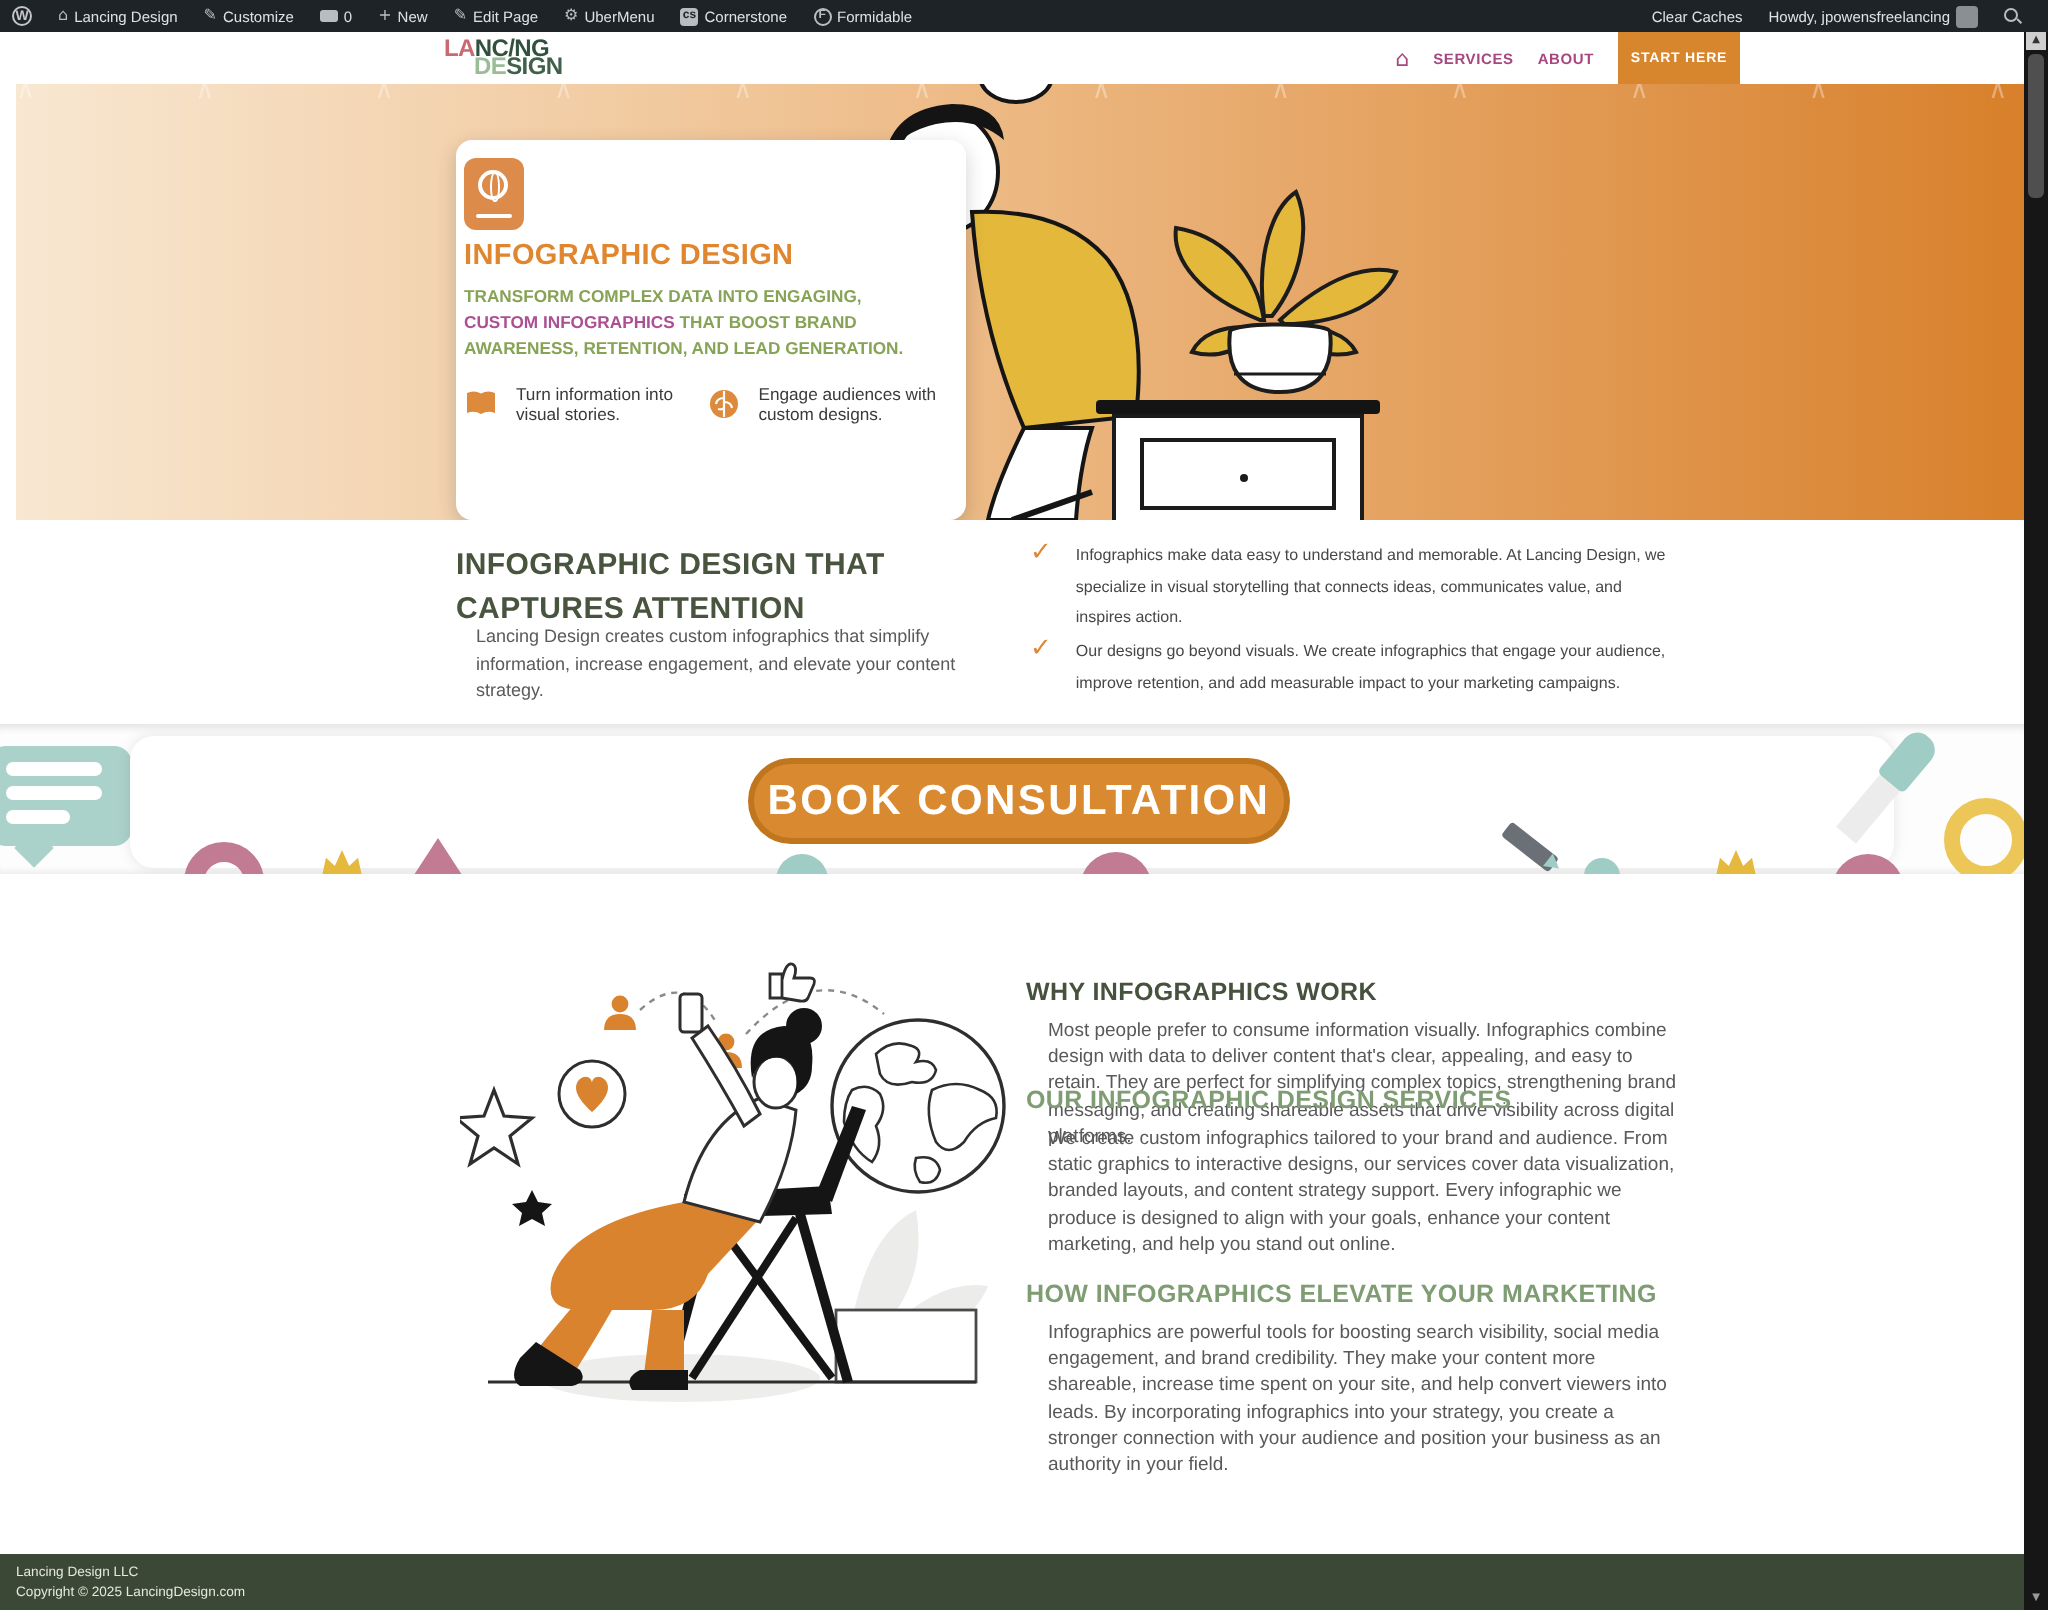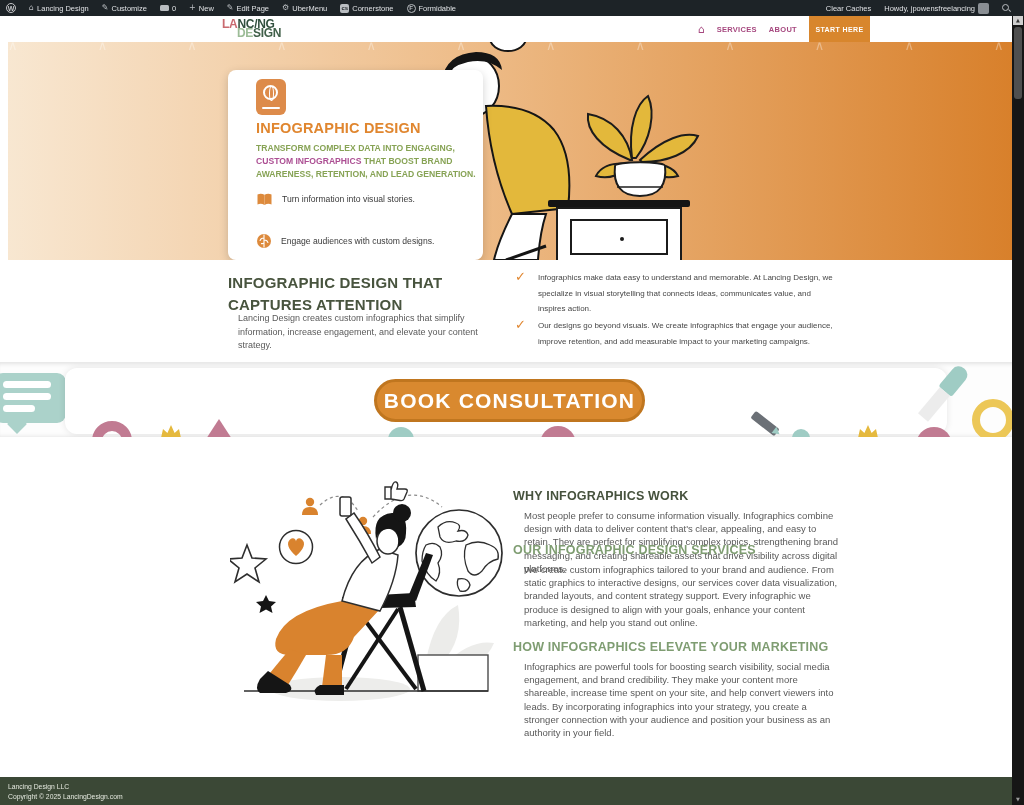--- a/index.html
+++ b/index.html
@@ -54,29 +54,29 @@
     font-size:13px; letter-spacing:38px; white-space:nowrap; font-family:"DejaVu Sans", sans-serif; }
   .dresser { position:absolute; left:540px; top:158px; width:142px; height:102px; }
   .dresser .slab { position:absolute; left:0; top:0; width:142px; height:7px; background:#141414; border-radius:2px; }
   .dresser .body { position:absolute; left:8px; top:7px; width:126px; height:95px; background:#fff; border:2px solid #1b1b1b; }
   .dresser .dr { position:absolute; left:12px; width:98px; height:36px; border:2px solid #1b1b1b; background:#fff; }
   .dresser .dr1 { top:10px; }
   .dresser .knob { position:absolute; left:48px; top:16px; width:4px; height:4px; background:#1b1b1b; border-radius:50%; }
 
   
   .card { position:absolute; left:220px; top:28px; width:255px; height:190px; background:#fff; border-radius:8px;
-    box-shadow:0 3px 10px rgba(0,0,0,0.18); padding:9px 28px; z-index:5; }
+    box-shadow:0 3px 10px rgba(0,0,0,0.18); padding:9px 4px; z-index:5; }
   .card-icon { width:30px; height:36px; background:#dd8b4a; border-radius:6px; position:relative; margin-bottom:5px; }
   .card-icon .glb { position:absolute; left:7px; top:6px; width:15px; height:15px; border:2px solid #fff; border-radius:50%; }
   .card-icon .glb:before { content:""; position:absolute; left:4.2px; top:-1px; width:2.5px; height:12.5px; border:1.2px solid #fff; border-radius:50%; }
   .card-icon .base { position:absolute; left:6px; bottom:6px; width:18px; height:2.4px; background:#fff; border-radius:2px; }
   .card-title { color:#e0862f; font-size:14.5px; font-weight:bold; letter-spacing:0.2px; margin-bottom:6px; }
   .card-sub { font-size:8.6px; font-weight:bold; line-height:1.5; width:225px; }
   .sub-g { color:#87a355; } .sub-p { color:#ac4f93; }
-  .bullets { margin-top:11px; display:flex; flex-direction:column; gap:26px; }
+  .bullets { margin-top:11px; display:flex; gap:11px; }
   .bullet { display:flex; align-items:center; gap:9px; }
   .bullet svg { flex:0 0 auto; }
   .bullet span { font-size:8.6px; color:#3a3a3a; }
 
   
   .attention { position:absolute; left:0; top:260px; width:1012px; height:102px; background:#fff; }
   .att-heading { position:absolute; left:228px; top:12px; width:285px; font-size:15px; font-weight:bold;
     color:#48543e; line-height:1.45; letter-spacing:0.2px; }
   .att-para { position:absolute; left:238px; top:52px; width:262px; font-size:9px; color:#5a5a5a; line-height:1.5; }
   .check-row { position:absolute; left:515px; width:325px; display:flex; gap:12px; }

